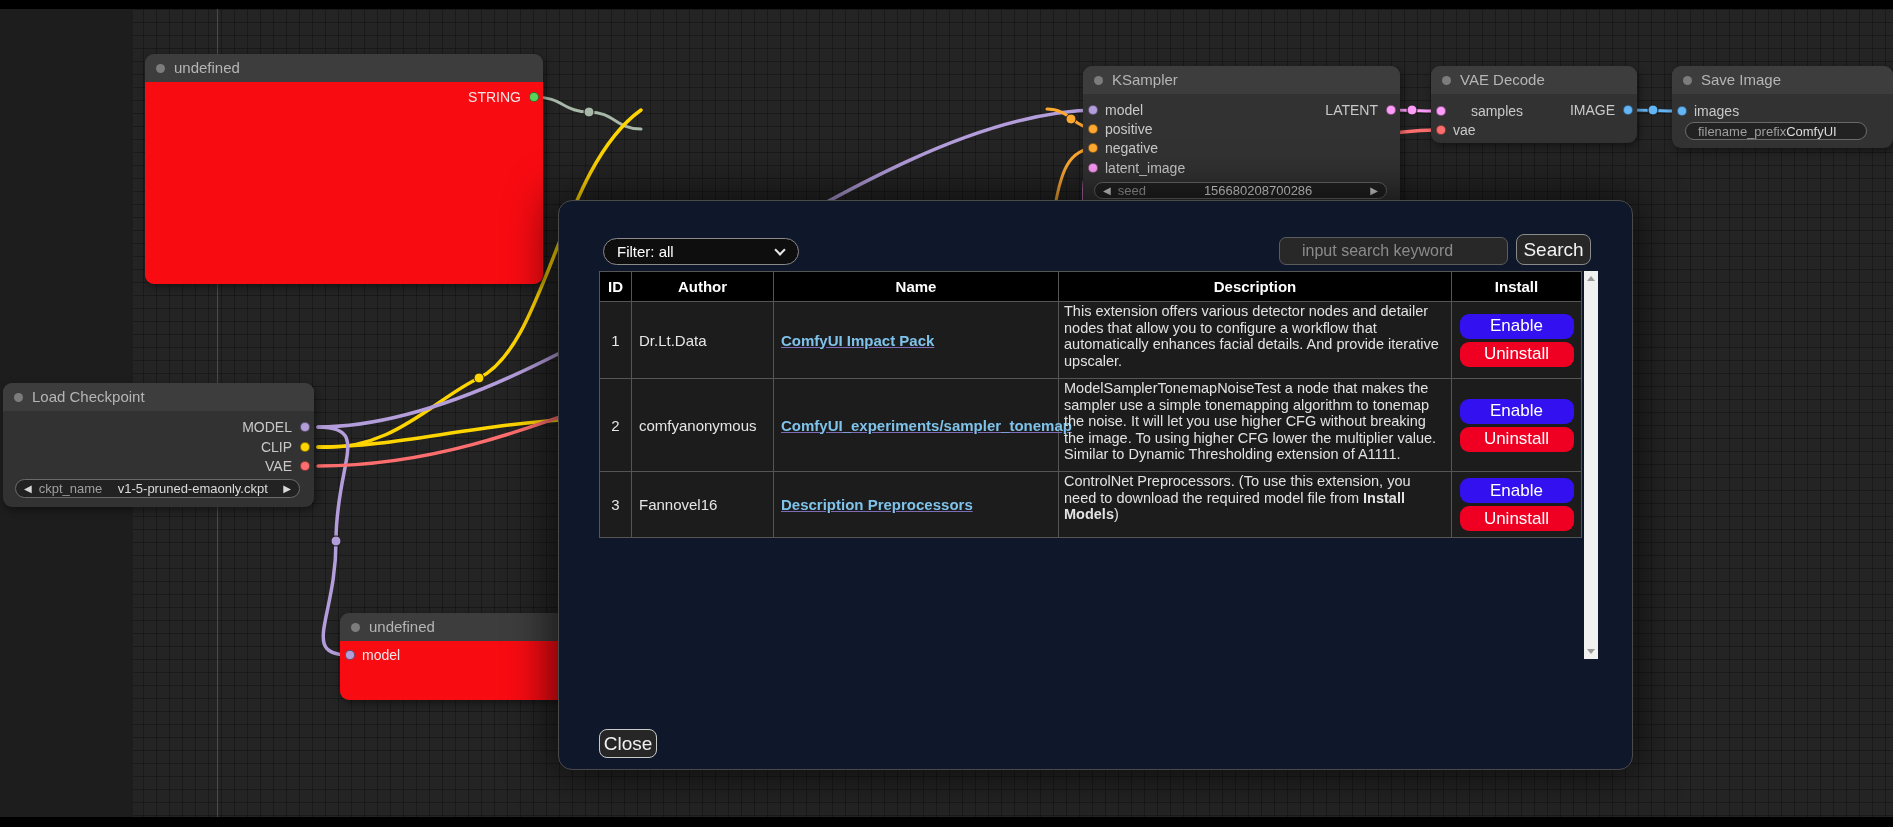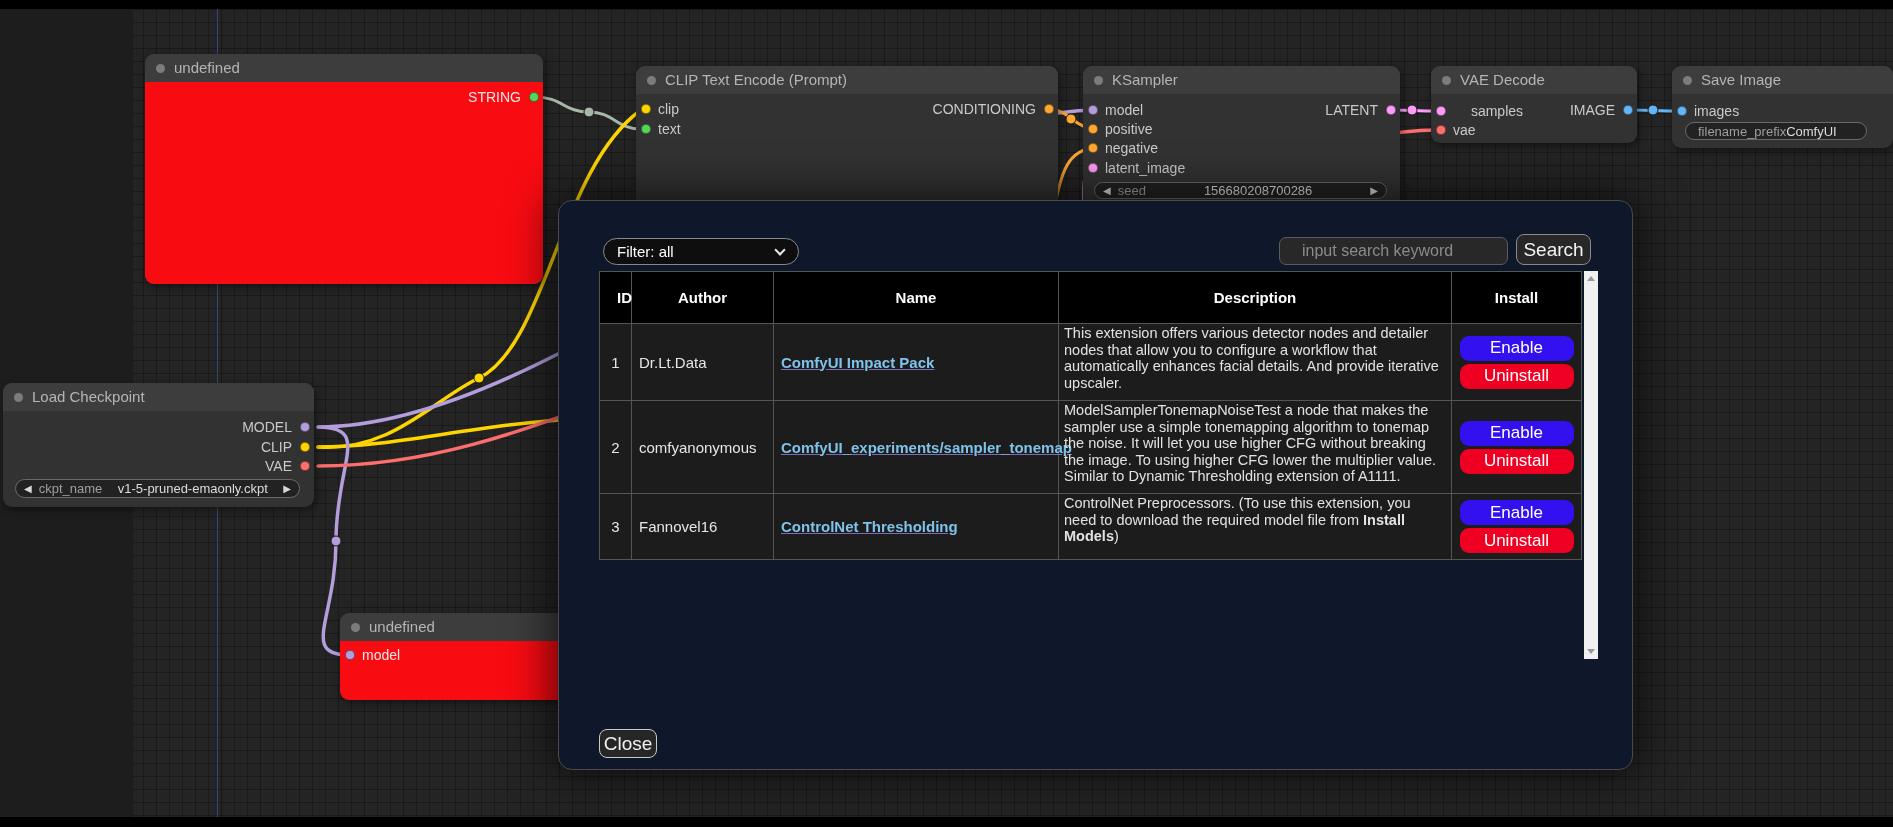--- a/index.html
+++ b/index.html
@@ -60,21 +60,21 @@
             background:#282828; border:1px solid #5c5c5c; border-radius:7px;
             color:#d0d0d0; font-size:16px; padding:0 22px; font-family:inherit; }
   #search-input::placeholder { color:#8b8b8b; }
   #search-btn { position:absolute; left:957px; top:33px; width:75px; height:31px;
             background:#272727; border:1px solid #8a8a8a; border-radius:8px;
             color:#f2f2f2; font-size:19px; font-family:inherit; }
   .ext-table { position:absolute; left:40px; top:70px; width:982px;
             border-collapse:collapse; table-layout:fixed; background:#1c1c1c;
             font-size:15px; color:#e6e6e6; }
   .ext-table th { background:#000; color:#fff; font-weight:bold; height:20px;
-            border:1px solid #555; padding:17px; font-size:15px; }
+            border:1px solid #555; padding:6px; font-size:15px; }
   .ext-table td { border:1px solid #555; padding:2px 7px; vertical-align:middle; }
   .ext-table td.c { text-align:center; }
   .ext-table td.desc { vertical-align:top; padding:1px 5px; line-height:16.5px; font-size:14.5px; color:#e2e2e2; }
   .ext-table a { color:#7fc2ea; font-weight:bold; text-decoration:underline; text-decoration-color:#7d6bb5; }
   .ibtn { display:block; width:114px; height:25px; margin:3px auto; border:none; border-radius:9px;
           color:#fff; font-size:17px; font-family:inherit; }
   .ibtn-enable { background:#3310f0; }
   .ibtn-uninstall { background:#ef0022; }
   #scrollbar { position:absolute; left:1025px; top:70px; width:14px; height:388px; background:#f1f1f1; }
   .sb-up { width:0; height:0; border-left:4px solid transparent; border-right:4px solid transparent;
@@ -119,38 +119,20 @@
       <span class="tdot"></span>
       <span>undefined</span>
     </div>
     <div class="node-body body-red"></div>
     <div class="slot slot-out on-red" style="top:34px; width:120px;">
       <span>STRING</span>
       <span class="dot" style="background:#57d55a;"></span>
     </div>
   </div>
 
-  <div class="node" style="left:636px; top:66px; width:422px; height:144px;">
-    <div class="node-title">
-      <span class="tdot"></span>
-      <span>CLIP Text Encode (Prompt)</span>
-    </div>
-    <div class="slot slot-in" style="top:34px; width:120px;">
-      <span class="dot" style="background:#ffd500;"></span>
-      <span>clip</span>
-    </div>
-    <div class="slot slot-in" style="top:54px; width:120px;">
-      <span class="dot" style="background:#57d55a;"></span>
-      <span>text</span>
-    </div>
-    <div class="slot slot-out" style="top:34px; width:170px;">
-      <span>CONDITIONING</span>
-      <span class="dot" style="background:#ffa931;"></span>
-    </div>
-  </div>
 
   <div class="node" style="left:1083px; top:66px; width:317px; height:146px;">
     <div class="node-title">
       <span class="tdot"></span>
       <span>KSampler</span>
     </div>
     <div class="slot slot-in" style="top:35px; width:130px;">
       <span class="dot" style="background:#b39ddb;"></span>
       <span>model</span>
     </div>
@@ -294,21 +276,21 @@
         <td class="desc">ModelSamplerTonemapNoiseTest a node that makes the sampler use a simple tonemapping algorithm to tonemap the noise. It will let you use higher CFG without breaking the image. To using higher CFG lower the multiplier value. Similar to Dynamic Thresholding extension of A1111.</td>
         <td>
           <button class="ibtn ibtn-enable">Enable</button>
           <button class="ibtn ibtn-uninstall">Uninstall</button>
         </td>
       </tr>
       <tr style="height:66px;">
         <td class="c">3</td>
         <td>Fannovel16</td>
         <td>
-          <a href="#">ControlNet Thresholding</a>
+          <a href="#">Description Preprocessors</a>
         </td>
         <td class="desc">
           <span>ControlNet Preprocessors. (To use this extension, you need to download the required model file from </span><b>Install Models</b><span>)</span>
         </td>
         <td>
           <button class="ibtn ibtn-enable">Enable</button>
           <button class="ibtn ibtn-uninstall">Uninstall</button>
         </td>
       </tr>
     </tbody>

